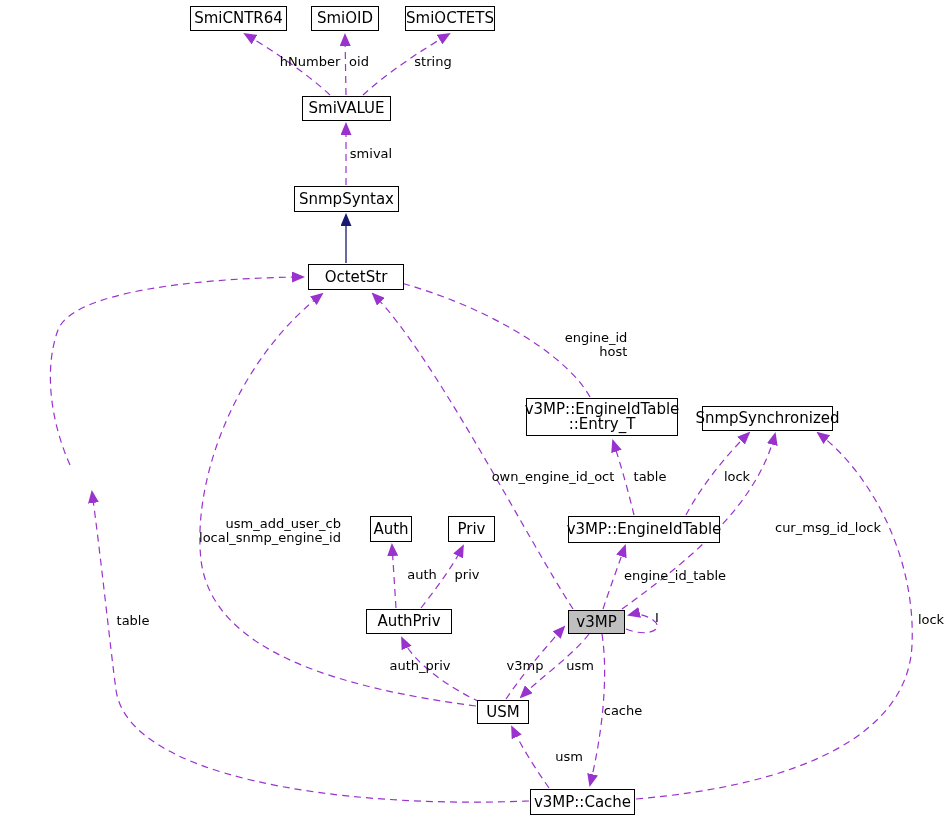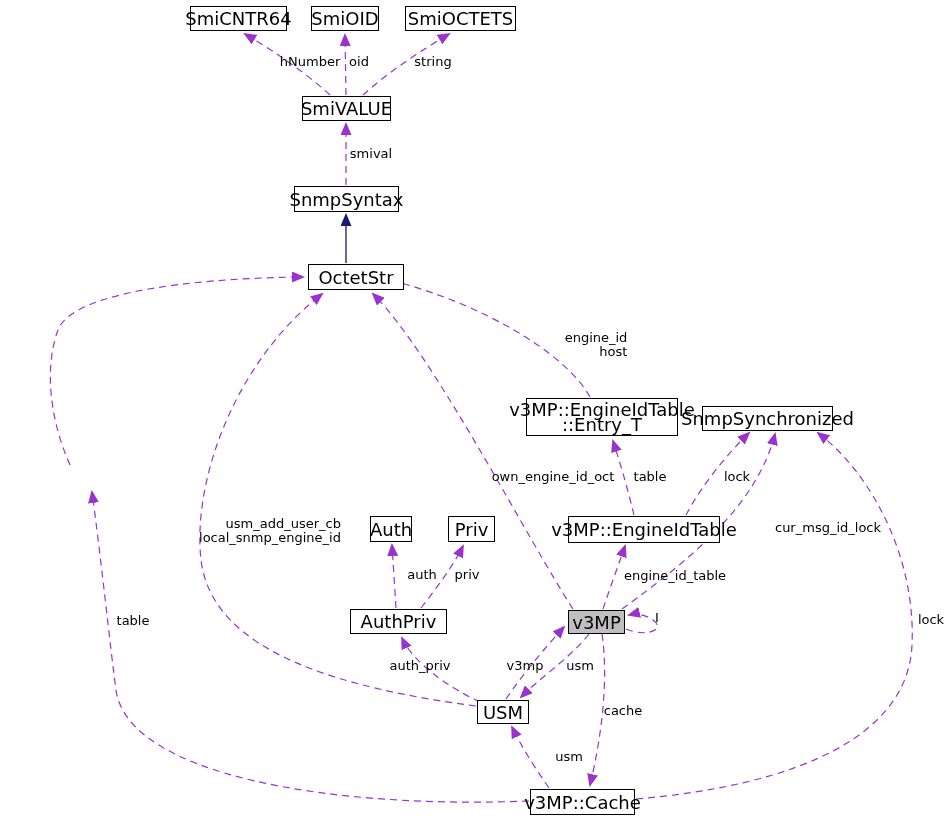--- a/index.html
+++ b/index.html
@@ -1,21 +1,21 @@
 <!DOCTYPE html>
 <html><head>
 <meta charset="utf-8">
 <style>
   html,body{margin:0;padding:0;background:#ffffff;}
   #canvas{position:relative;width:949px;height:821px;background:#ffffff;overflow:hidden;
           font-family:"DejaVu Sans","Liberation Sans",sans-serif;color:#000;}
   #edges{position:absolute;left:0;top:0;width:949px;height:821px;}
   .node{position:absolute;box-sizing:border-box;border:1.5px solid #000;background:#fff;
         display:flex;align-items:center;justify-content:center;text-align:center;
-        font-size:18px;line-height:15px;white-space:pre-line;z-index:2;}
+        font-size:15px;line-height:15px;white-space:pre-line;z-index:2;}
   .node.hl{background:#bfbfbf;}
   .elabel{position:absolute;transform:translate(-50%,-50%);font-size:13px;line-height:13.5px;
           text-align:right;white-space:pre-line;z-index:3;}
 </style>
 </head>
 <body>
 
 <div id="canvas">
 
   <svg id="edges" width="949" height="821" viewBox="0 0 949 821" xmlns="http://www.w3.org/2000/svg">
@@ -51,31 +51,31 @@
       <path d="M 636 799 C 800 785, 908 735, 912 645 C 916 558, 872 474, 818 433" marker-end="url(#arrP)"></path>
       <path d="M 626 629 C 648 638, 666 629, 653 620 C 646 615, 637 613, 629 615" marker-end="url(#arrP)"></path>
     </g>
     <g fill="none" stroke="#191970" stroke-width="1.3">
       <path d="M 346 263 L 346 215" marker-end="url(#arrB)"></path>
     </g>
   </svg>
 
   <div class="node" style="left:190px;top:6px;width:97px;height:25px;">SmiCNTR64</div>
   <div class="node" style="left:311px;top:6px;width:68px;height:25px;">SmiOID</div>
-  <div class="node" style="left:405px;top:6px;width:111px;height:25px;">SmiOCTETS</div>
+  <div class="node" style="left:405px;top:6px;width:90px;height:25px;">SmiOCTETS</div>
   <div class="node" style="left:302px;top:96px;width:89px;height:25px;">SmiVALUE</div>
   <div class="node" style="left:294px;top:186px;width:105px;height:26px;">SnmpSyntax</div>
   <div class="node" style="left:308px;top:264px;width:96px;height:26px;">OctetStr</div>
   <div class="node" style="left:526px;top:398px;width:152px;height:38px;">v3MP::EngineIdTable
 ::Entry_T</div>
   <div class="node" style="left:702px;top:406px;width:131px;height:25px;">SnmpSynchronized</div>
   <div class="node" style="left:370px;top:516px;width:42px;height:26px;">Auth</div>
   <div class="node" style="left:448px;top:516px;width:47px;height:26px;">Priv</div>
   <div class="node" style="left:568px;top:516px;width:152px;height:27px;">v3MP::EngineIdTable</div>
-  <div class="node" style="left:350px;top:609px;width:97px;height:25px;">AuthPriv</div>
+  <div class="node" style="left:366px;top:609px;width:86px;height:25px;">AuthPriv</div>
   <div class="node hl" style="left:568px;top:610px;width:57px;height:24px;">v3MP</div>
   <div class="node" style="left:477px;top:700px;width:52px;height:24px;">USM</div>
   <div class="node" style="left:530px;top:789px;width:105px;height:26px;">v3MP::Cache</div>
 
   <div class="elabel" style="left:310px;top:62px;">hNumber</div>
   <div class="elabel" style="left:359px;top:62px;">oid</div>
   <div class="elabel" style="left:433px;top:62px;">string</div>
   <div class="elabel" style="left:371px;top:154px;">smival</div>
   <div class="elabel" style="left:596px;top:344px;">engine_id
 host</div>

